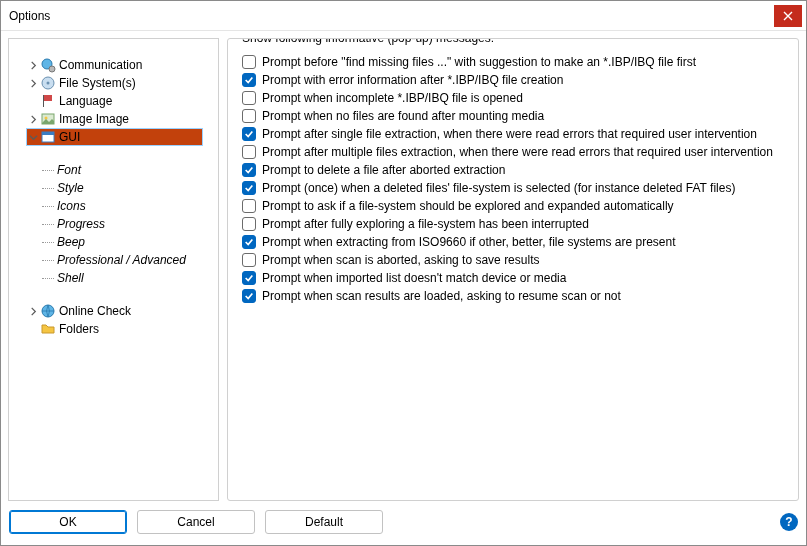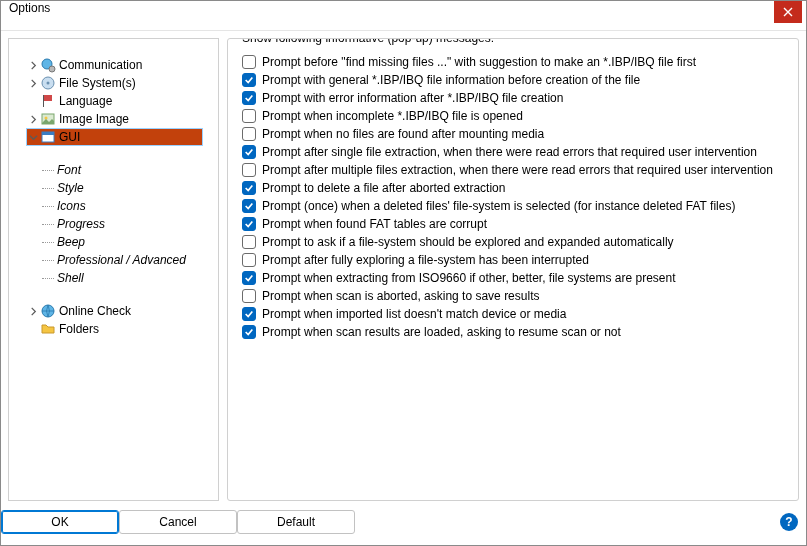--- a/index.html
+++ b/index.html
@@ -1,18 +1,18 @@
 <!DOCTYPE html>
 <html><head>
 <meta charset="utf-8">
 <style>
   * { box-sizing: border-box; font-family: "Segoe UI", Tahoma, sans-serif; font-size: 12px; }
   body { margin: 0; background: #fff; }
   .window { width: 807px; height: 546px; border: 1px solid #8a8a8a; background: #fff; display: flex; flex-direction: column; }
-  .titlebar { height: 30px; display: flex; justify-content: space-between; padding-left: 8px; border-bottom: 1px solid #e5e5e5; }
+  .titlebar { height: 30px; display: flex; align-items: center; justify-content: space-between; padding-left: 8px; border-bottom: 1px solid #e5e5e5; }
   .title { color: #000; }
   .close-btn { width: 28px; height: 22px; background: #c42b1c; color: #fff; display: flex; align-items: center; justify-content: center; cursor: pointer; margin-right: 4px; margin-top: 0; }
   .close-btn svg { width: 10px; height: 10px; }
   .content { flex: 1; display: flex; padding: 7px 7px 4px 7px; gap: 8px; min-height: 0; }
   .tree-panel { width: 211px; border: 1px solid #d0d0d0; background: #fff; overflow: auto; padding-top: 2px; }
   .tree ul { list-style: none; margin: 15px; padding: 0; }
   .tree > ul { padding-left: 2px; }
   .tree li { white-space: nowrap; }
   .tree-row { display: flex; align-items: center; height: 18px; cursor: default; }
   .toggle { width: 14px; height: 14px; display: inline-flex; align-items: center; justify-content: center; color: #5b5b5b; cursor: pointer; }
@@ -24,21 +24,21 @@
   .tree-row.selected { background: #c2410c; outline: 1px solid #99d1ff; outline-offset: -1px; }
   .children { padding-left: 22px; font-style: italic; }
   .group-panel { flex: 1; border: 1px solid #d0d0d0; border-radius: 3px; position: relative; padding: 12px 8px 8px 14px; overflow: auto; }
   .group-title { position: absolute; top: -8px; left: 10px; background: #fff; padding: 0 4px; color: #000; }
   .chk-list { display: flex; flex-direction: column; gap: 4px; margin-top: 4px; }
   .chk-row { display: flex; align-items: center; gap: 6px; cursor: default; }
   .chk { width: 14px; height: 14px; border: 1px solid #6b6b6b; border-radius: 3px; display: inline-flex; align-items: center; justify-content: center; background: #fff; cursor: pointer; flex-shrink: 0; }
   .chk.checked { background: #0067c0; border-color: #0067c0; }
   .chk.checked svg { width: 10px; height: 10px; color: #fff; }
   .chk-label { color: #000; }
-  .button-bar { height: 40px; display: flex; align-items: center; padding: 0 8px 6px 0; }
+  .button-bar { height: 40px; display: flex; align-items: center; padding: 0 8px 6px 8px; gap: 10px; }
   .btn { height: 24px; min-width: 118px; border: 1px solid #c2c2c2; border-radius: 3px; background: #fff; display: inline-flex; align-items: center; justify-content: center; cursor: pointer; color: #000; }
   .btn.def { border-color: #0078d4; box-shadow: inset 0 0 0 1px #0078d4; }
   .spacer { flex: 1; }
   .help { width: 18px; height: 18px; border-radius: 50%; background: #0067c0; color: #fff; display: inline-flex; align-items: center; justify-content: center; font-weight: bold; cursor: pointer; font-size: 12px; }
 </style>
 </head>
 <body>
 
 <div class="window">
   <div class="titlebar">
@@ -212,28 +212,20 @@
           <div class="chk-row">
             <span class="chk"></span>
             <span class="chk-label">Prompt before "find missing files ..." with suggestion to make an *.IBP/IBQ file first</span>
           </div>
           <div class="chk-row">
             <span class="chk checked">
               <svg viewBox="0 0 12 12">
                 <path d="M2 6 L5 9 L10 3" fill="none" stroke="currentColor" stroke-width="2"></path>
               </svg>
             </span>
-            <span class="chk-label">Prompt with general *.IBP/IBQ file information before creation of the file</span>
-          </div>
-          <div class="chk-row">
-            <span class="chk checked">
-              <svg viewBox="0 0 12 12">
-                <path d="M2 6 L5 9 L10 3" fill="none" stroke="currentColor" stroke-width="2"></path>
-              </svg>
-            </span>
             <span class="chk-label">Prompt with error information after *.IBP/IBQ file creation</span>
           </div>
           <div class="chk-row">
             <span class="chk"></span>
             <span class="chk-label">Prompt when incomplete *.IBP/IBQ file is opened</span>
           </div>
           <div class="chk-row">
             <span class="chk"></span>
             <span class="chk-label">Prompt when no files are found after mounting media</span>
           </div>
@@ -257,28 +249,20 @@
             </span>
             <span class="chk-label">Prompt to delete a file after aborted extraction</span>
           </div>
           <div class="chk-row">
             <span class="chk checked">
               <svg viewBox="0 0 12 12">
                 <path d="M2 6 L5 9 L10 3" fill="none" stroke="currentColor" stroke-width="2"></path>
               </svg>
             </span>
             <span class="chk-label">Prompt (once) when a deleted files' file-system is selected (for instance deleted FAT files)</span>
-          </div>
-          <div class="chk-row">
-            <span class="chk checked">
-              <svg viewBox="0 0 12 12">
-                <path d="M2 6 L5 9 L10 3" fill="none" stroke="currentColor" stroke-width="2"></path>
-              </svg>
-            </span>
-            <span class="chk-label">Prompt when found FAT tables are corrupt</span>
           </div>
           <div class="chk-row">
             <span class="chk"></span>
             <span class="chk-label">Prompt to ask if a file-system should be explored and expanded automatically</span>
           </div>
           <div class="chk-row">
             <span class="chk"></span>
             <span class="chk-label">Prompt after fully exploring a file-system has been interrupted</span>
           </div>
           <div class="chk-row">

